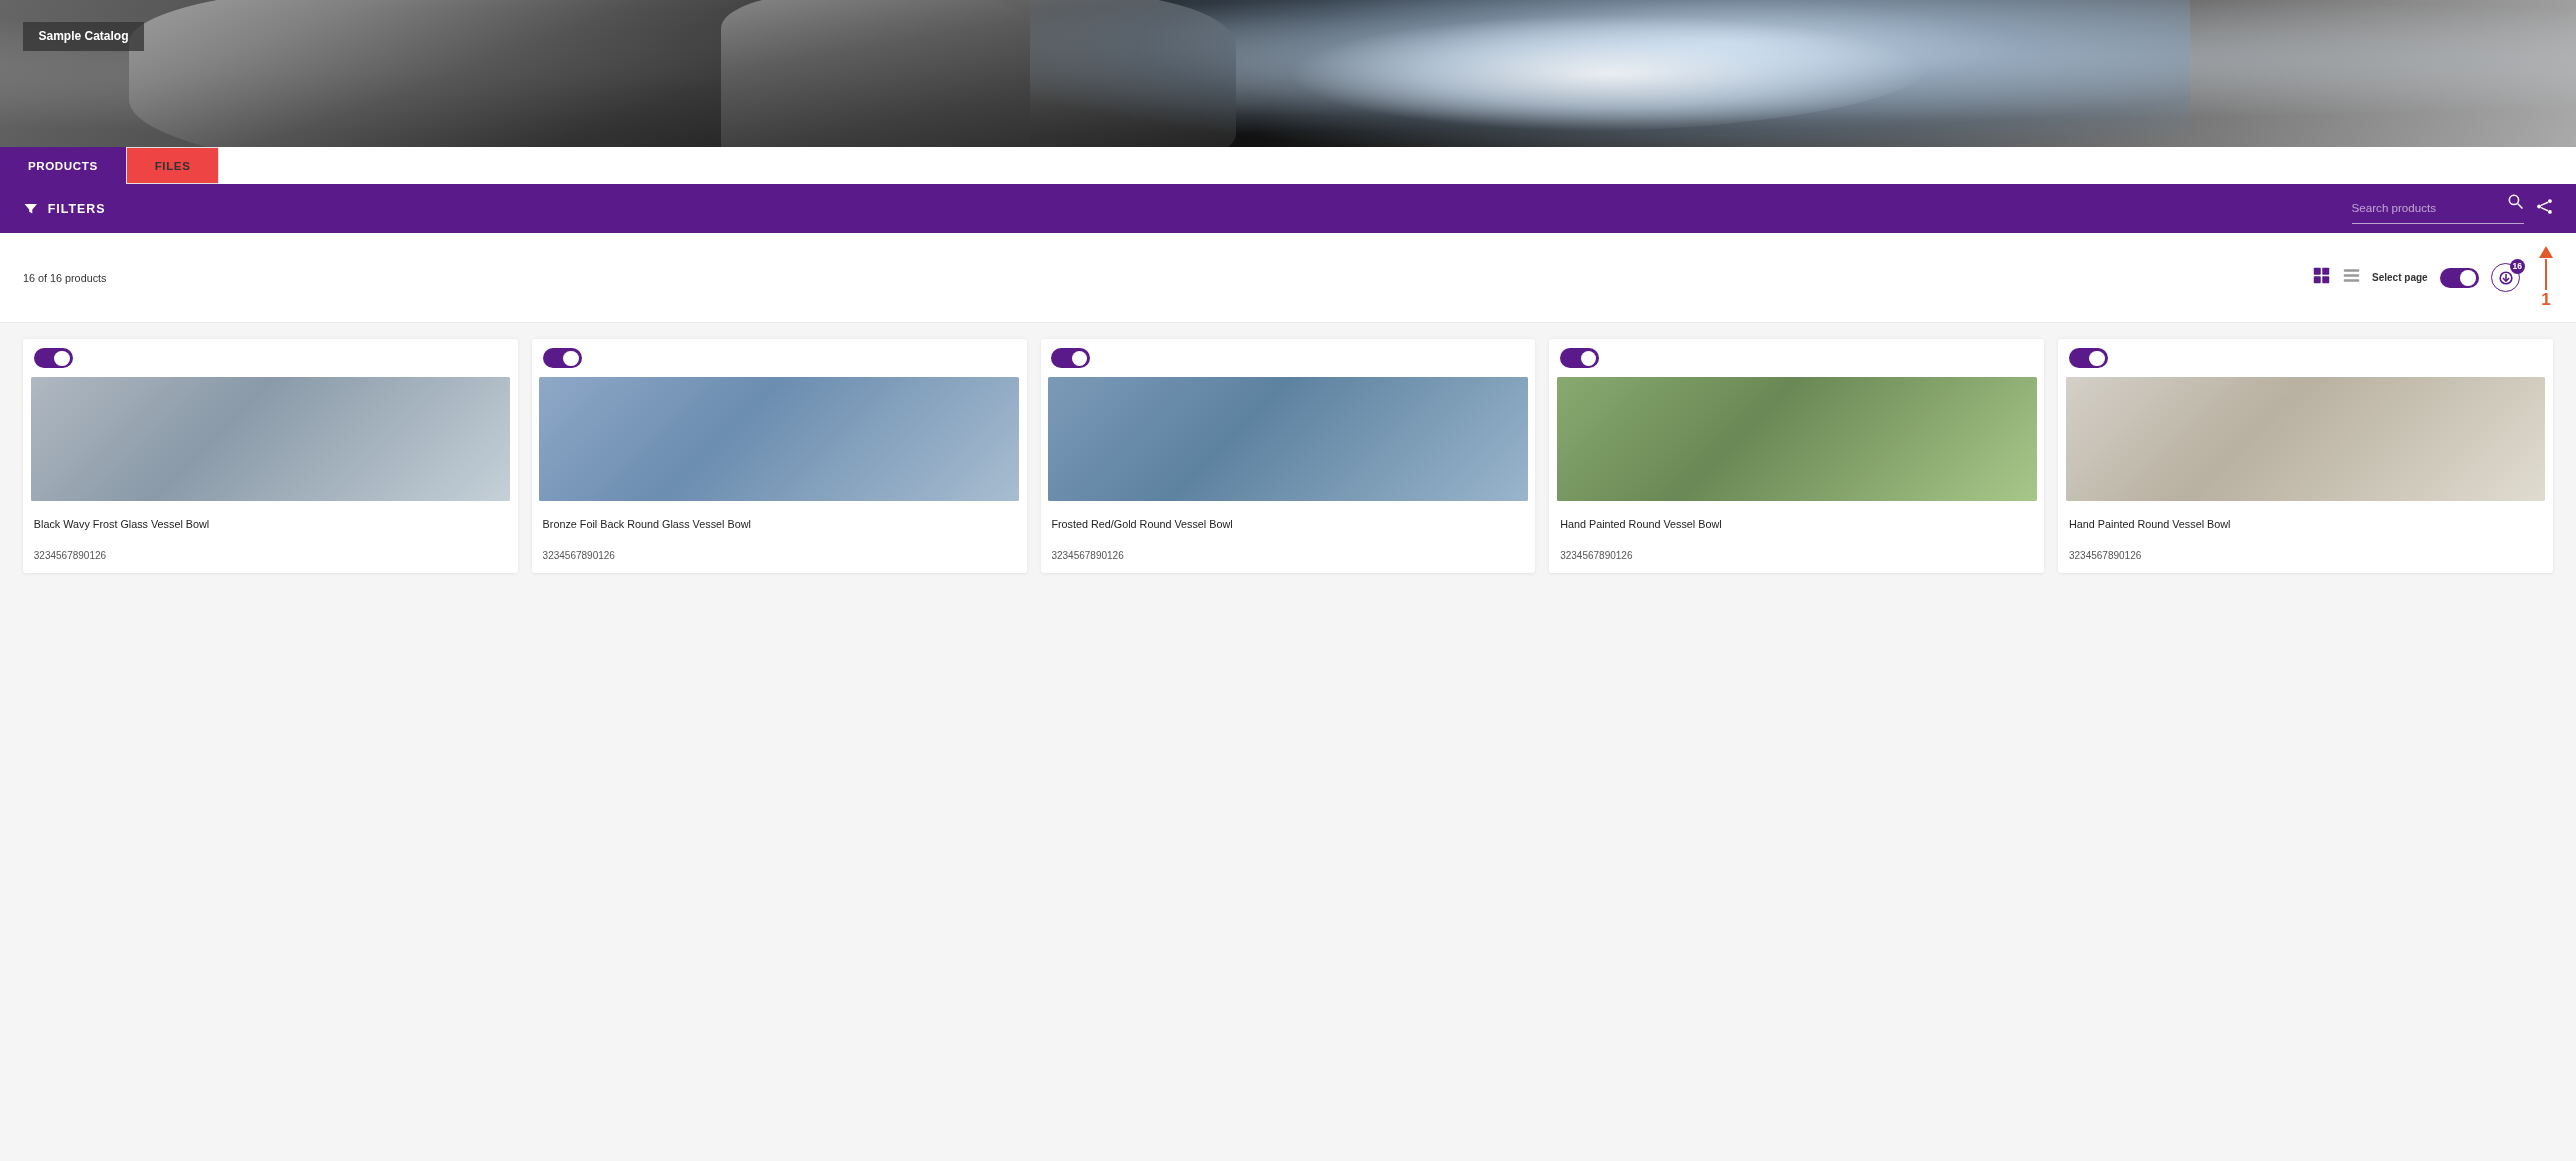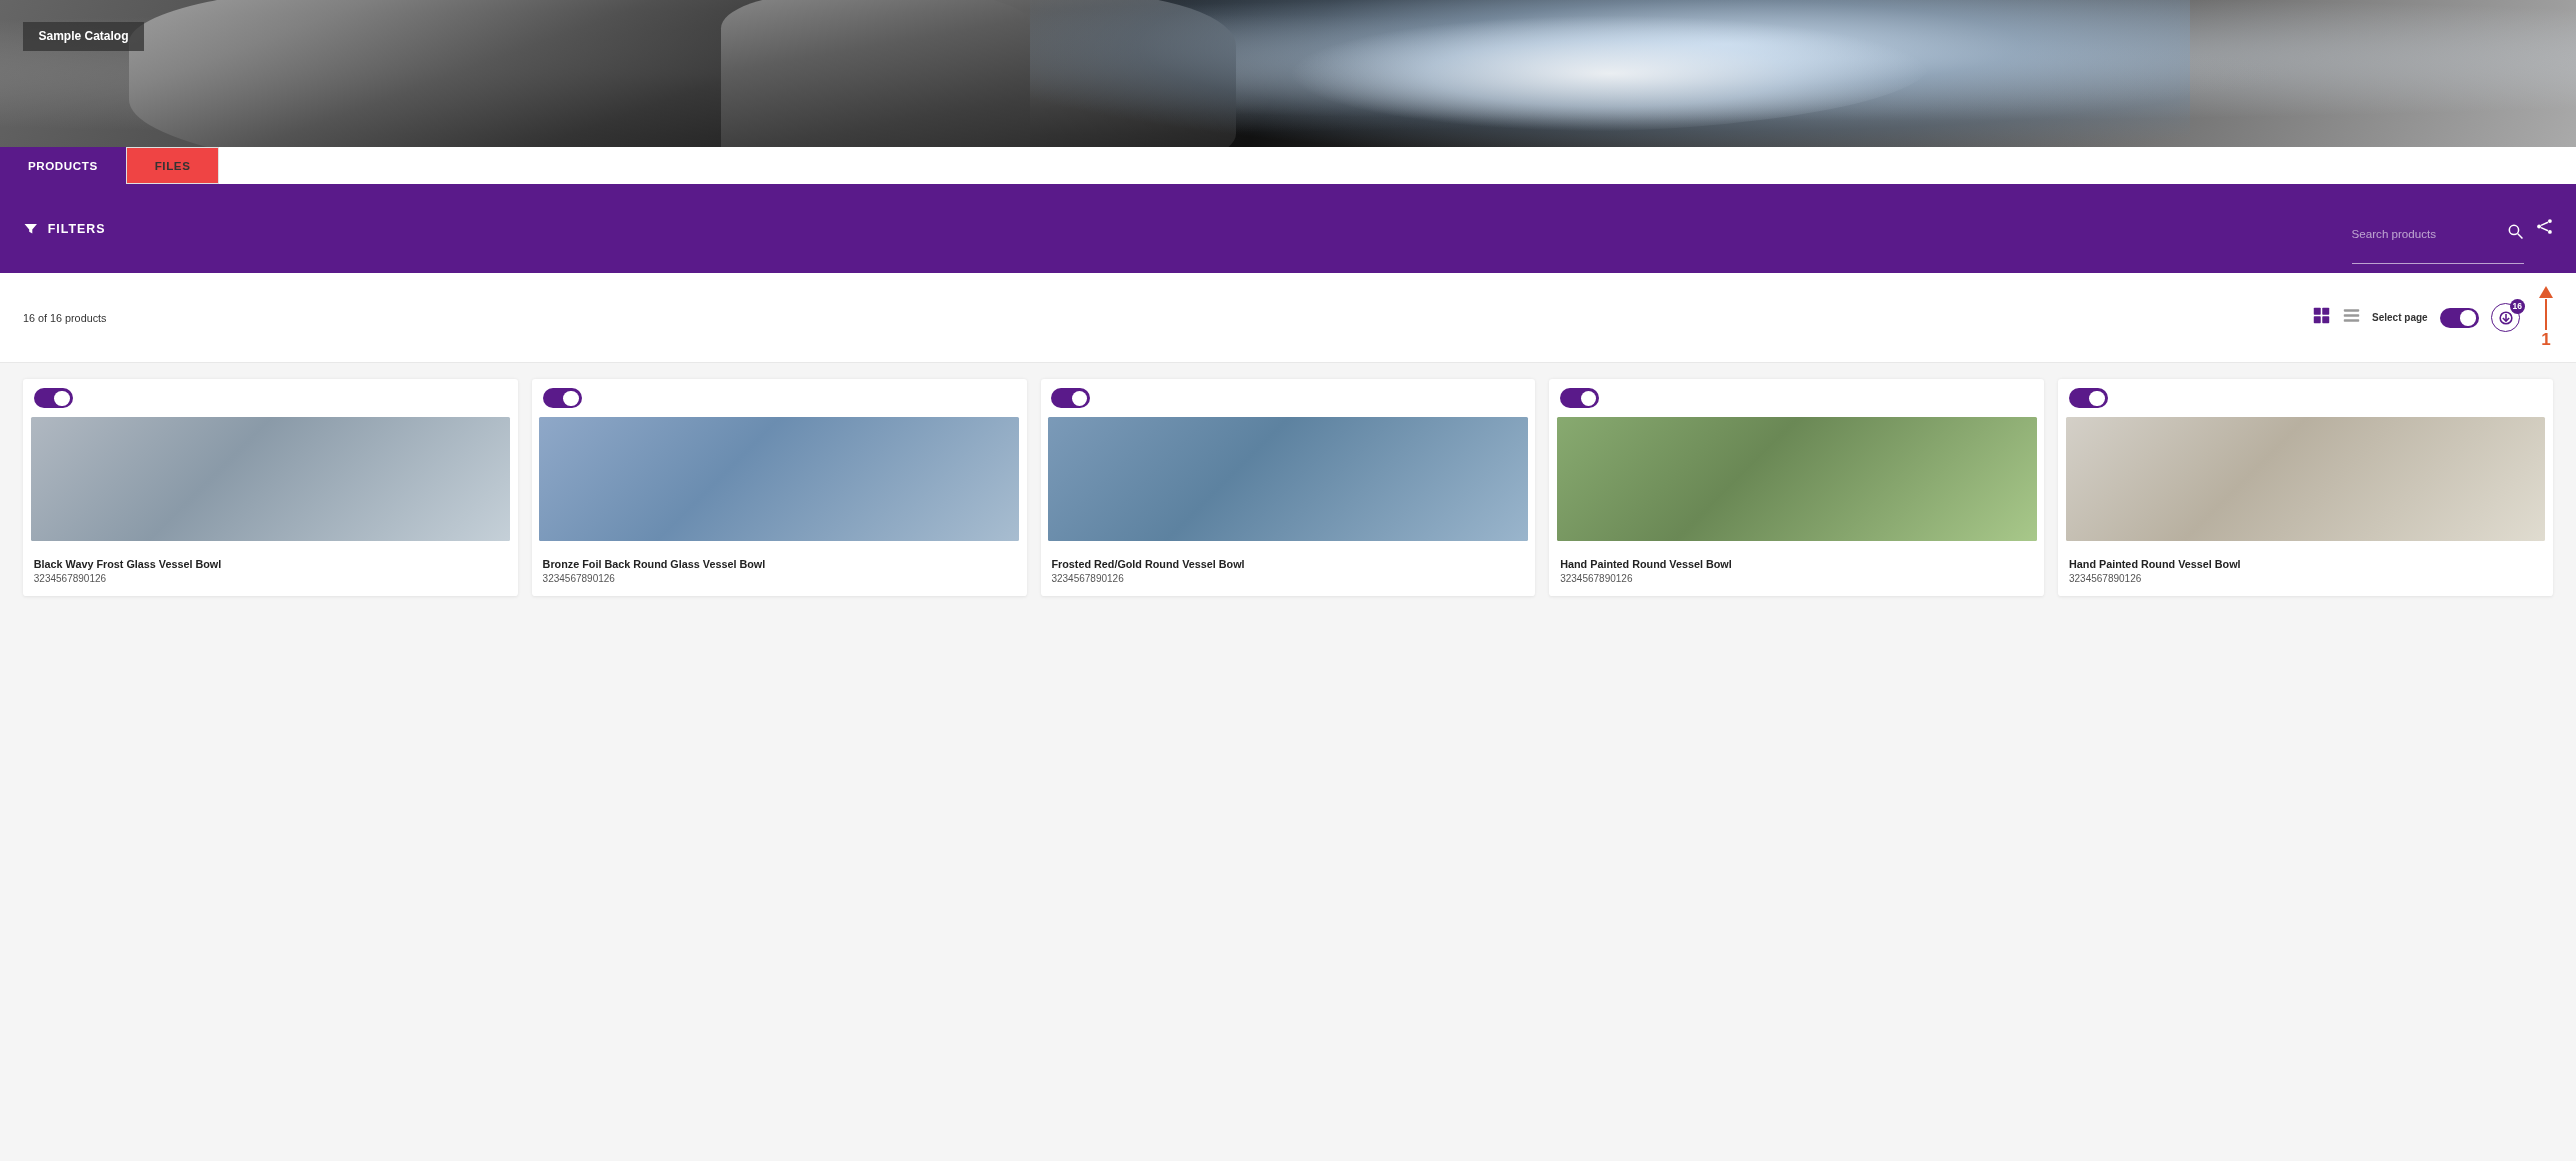--- a/index.html
+++ b/index.html
@@ -118,24 +118,23 @@
       letter-spacing: 0.08em;
       cursor: pointer;
     }
     .filter-right {
       display: flex;
       align-items: center;
       gap: 12.4px;
     }
     .search-box {
       display: flex;
-      align-items: center;
+      align-items: flex-end;
       border-bottom: 0.8px solid rgba(255,255,255,0.6);
-      padding-bottom: 19px;
-      margin-top: 30px;
+      padding-bottom: 9px;
     }
     .search-input {
       background: transparent;
       border: none;
       outline: none;
       color: rgba(255,255,255,0.7);
       font-size: 11.6px;
       width: 155px;
     }
     .search-input::placeholder { color: rgba(255,255,255,0.6); }
@@ -315,22 +314,22 @@
       height: 124px;
       border-radius: 1.5px;
       display: block;
     }
     .product-info {
       padding: 7.7px 10.8px 12.4px;
     }
     .product-name {
       font-size: 10.8px;
       color: #222;
-      font-weight: 700;
-      margin-bottom: 2px;
+      font-weight: 400;
+      margin-bottom: 19px;
       line-height: 1.3;
     }
     .product-sku {
       font-size: 10px;
       color: #555;
     }
 
     
     .funnel-icon {
       display: inline-block;

